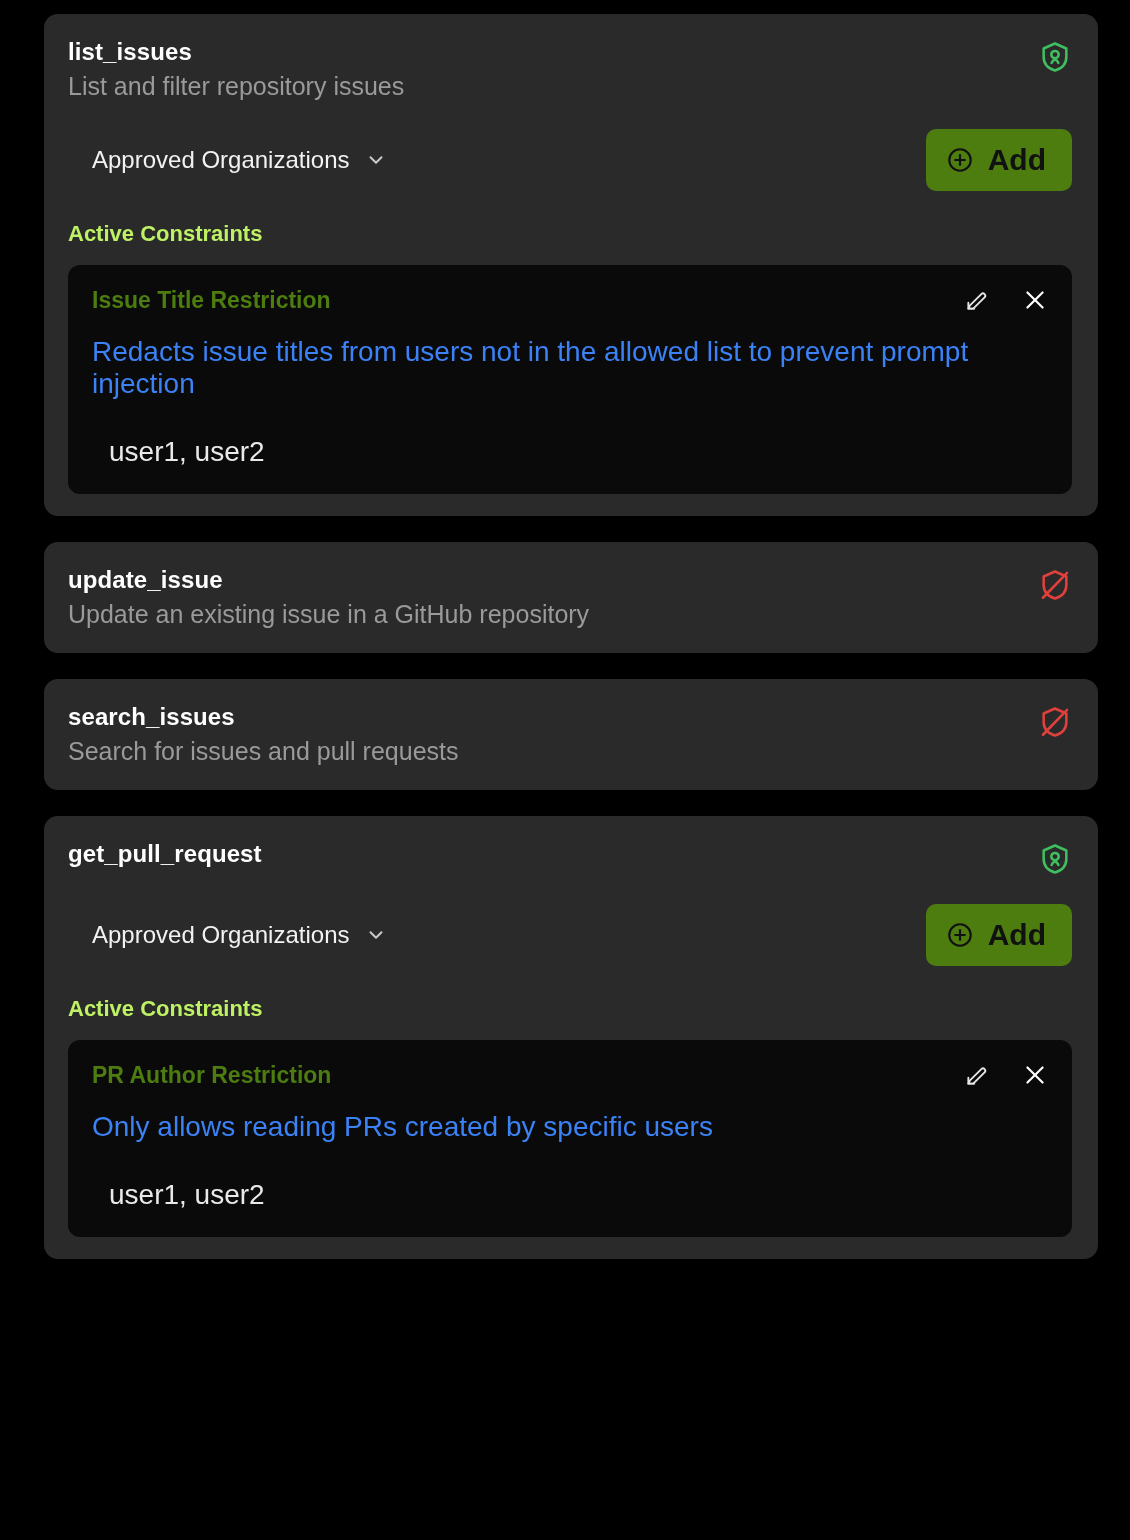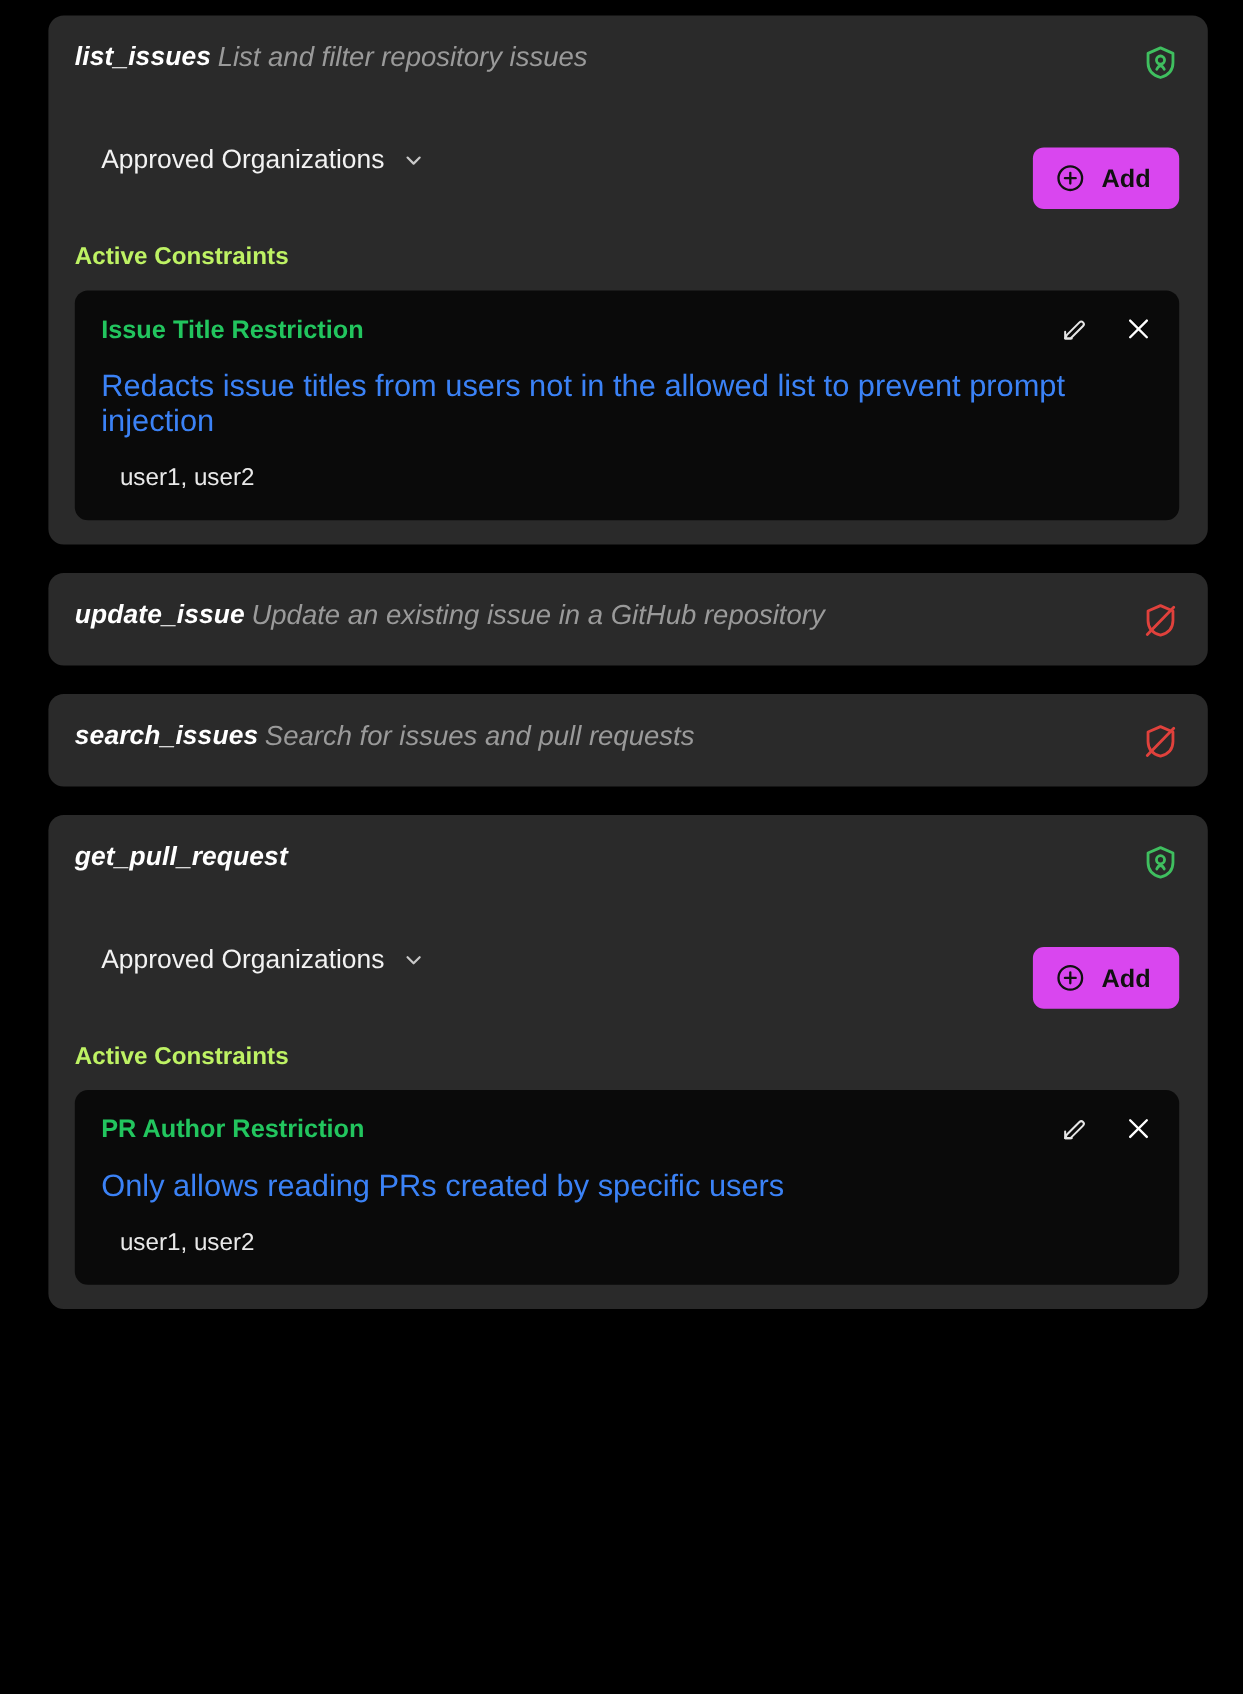--- a/index.html
+++ b/index.html
@@ -28,23 +28,22 @@
   .tool-card.compact {
     padding-bottom: 24px;
   }
   .tool-head {
     display: flex;
     align-items: flex-start;
     justify-content: space-between;
   }
   .tool-titles {
     display: flex;
-    flex-direction: row;
+    flex-direction: column;
     gap: 6px;
-    font-style: italic;
   }
   .tool-name {
     font-size: 24px;
     font-weight: bold;
     color: #ffffff;
     letter-spacing: 0.1px;
   }
   .tool-desc {
     font-size: 25px;
     color: #9a9a9a;
@@ -79,30 +78,29 @@
   }
   .chevron {
     width: 22px;
     height: 22px;
     color: #c9c9c9;
   }
   .add-btn {
     display: flex;
     align-items: center;
     gap: 14px;
-    background: #d946ef;
+    background: #4d7c0f;
     color: #111111;
     border: none;
     border-radius: 10px;
     padding: 14px 26px 14px 20px;
-    font-size: 23px;
+    font-size: 30px;
     font-weight: bold;
     font-family: "Liberation Sans", sans-serif;
     cursor: pointer;
-    margin-top: 32px;
   }
   .plus-icon {
     width: 28px;
     height: 28px;
     display: block;
   }
   .section-title {
     font-size: 22px;
     font-weight: bold;
     margin-top: 30px;
@@ -116,21 +114,21 @@
     box-sizing: border-box;
   }
   .constraint-head {
     display: flex;
     align-items: flex-start;
     justify-content: space-between;
   }
   .constraint-name {
     font-size: 23px;
     font-weight: bold;
-    color: #22c55e;
+    color: #4d7c0f;
   }
   .constraint-actions {
     display: flex;
     align-items: center;
     gap: 32px;
   }
   .icon-btn {
     background: none;
     border: none;
     padding: 0;
@@ -138,23 +136,23 @@
     color: #e6e6e6;
     line-height: 0;
   }
   .icon-btn svg { display: block; }
   .constraint-desc {
     font-size: 28px;
     color: #3b82f6;
     margin-top: 22px;
   }
   .constraint-values {
-    font-size: 22px;
+    font-size: 28px;
     color: #e9e9e9;
-    margin-top: 22px;
+    margin-top: 36px;
     padding-left: 17px;
   }
 </style>
 </head>
 <body>
 
 <div class="page">
 
   <div class="tool-card">
     <div class="tool-head">

